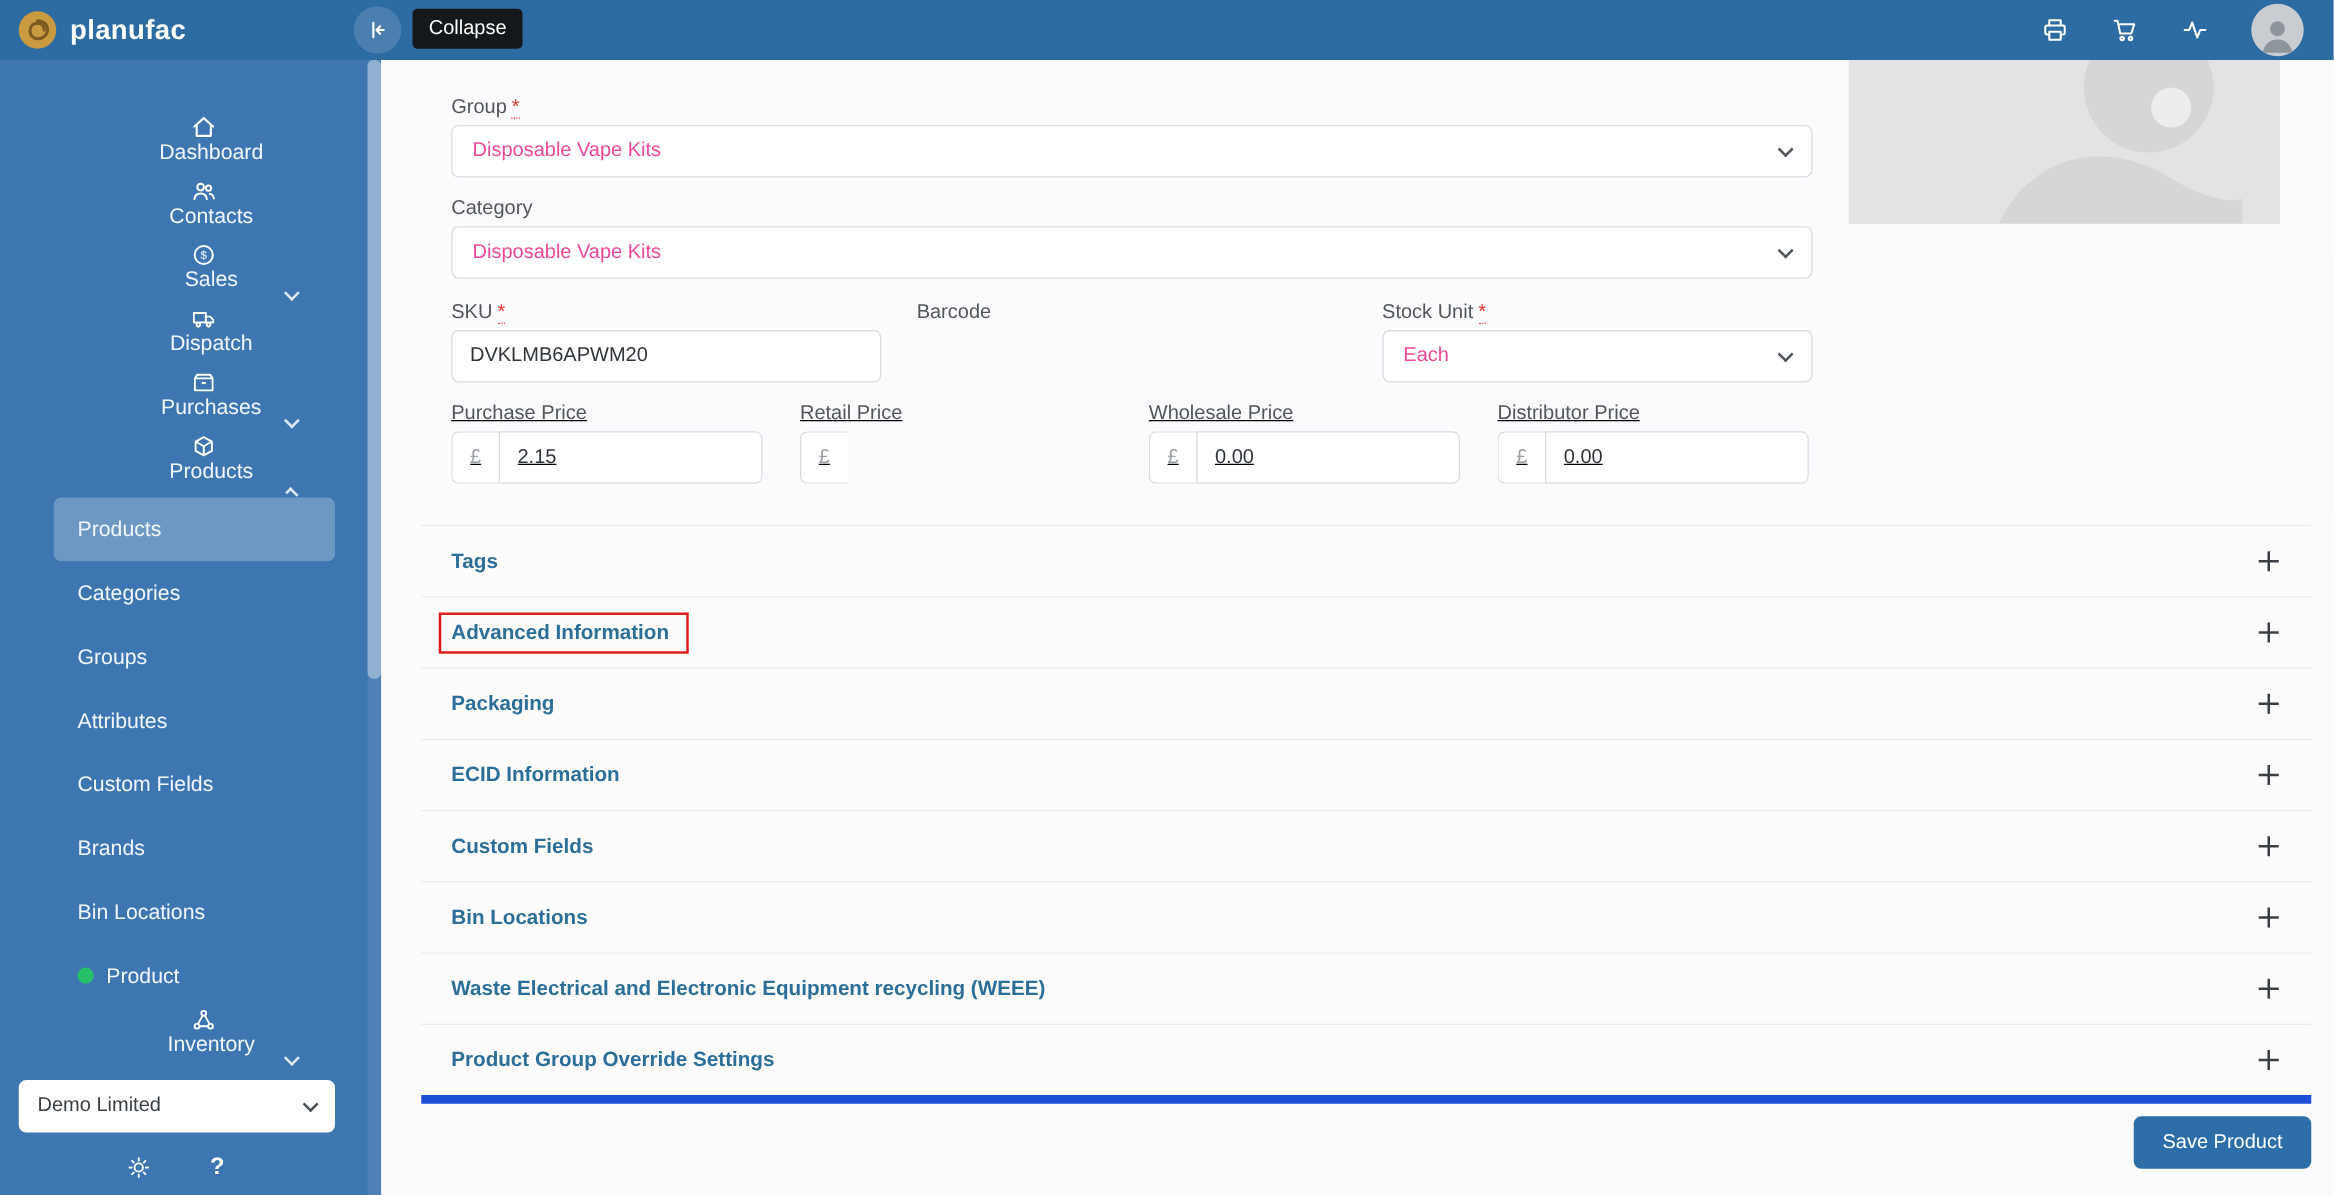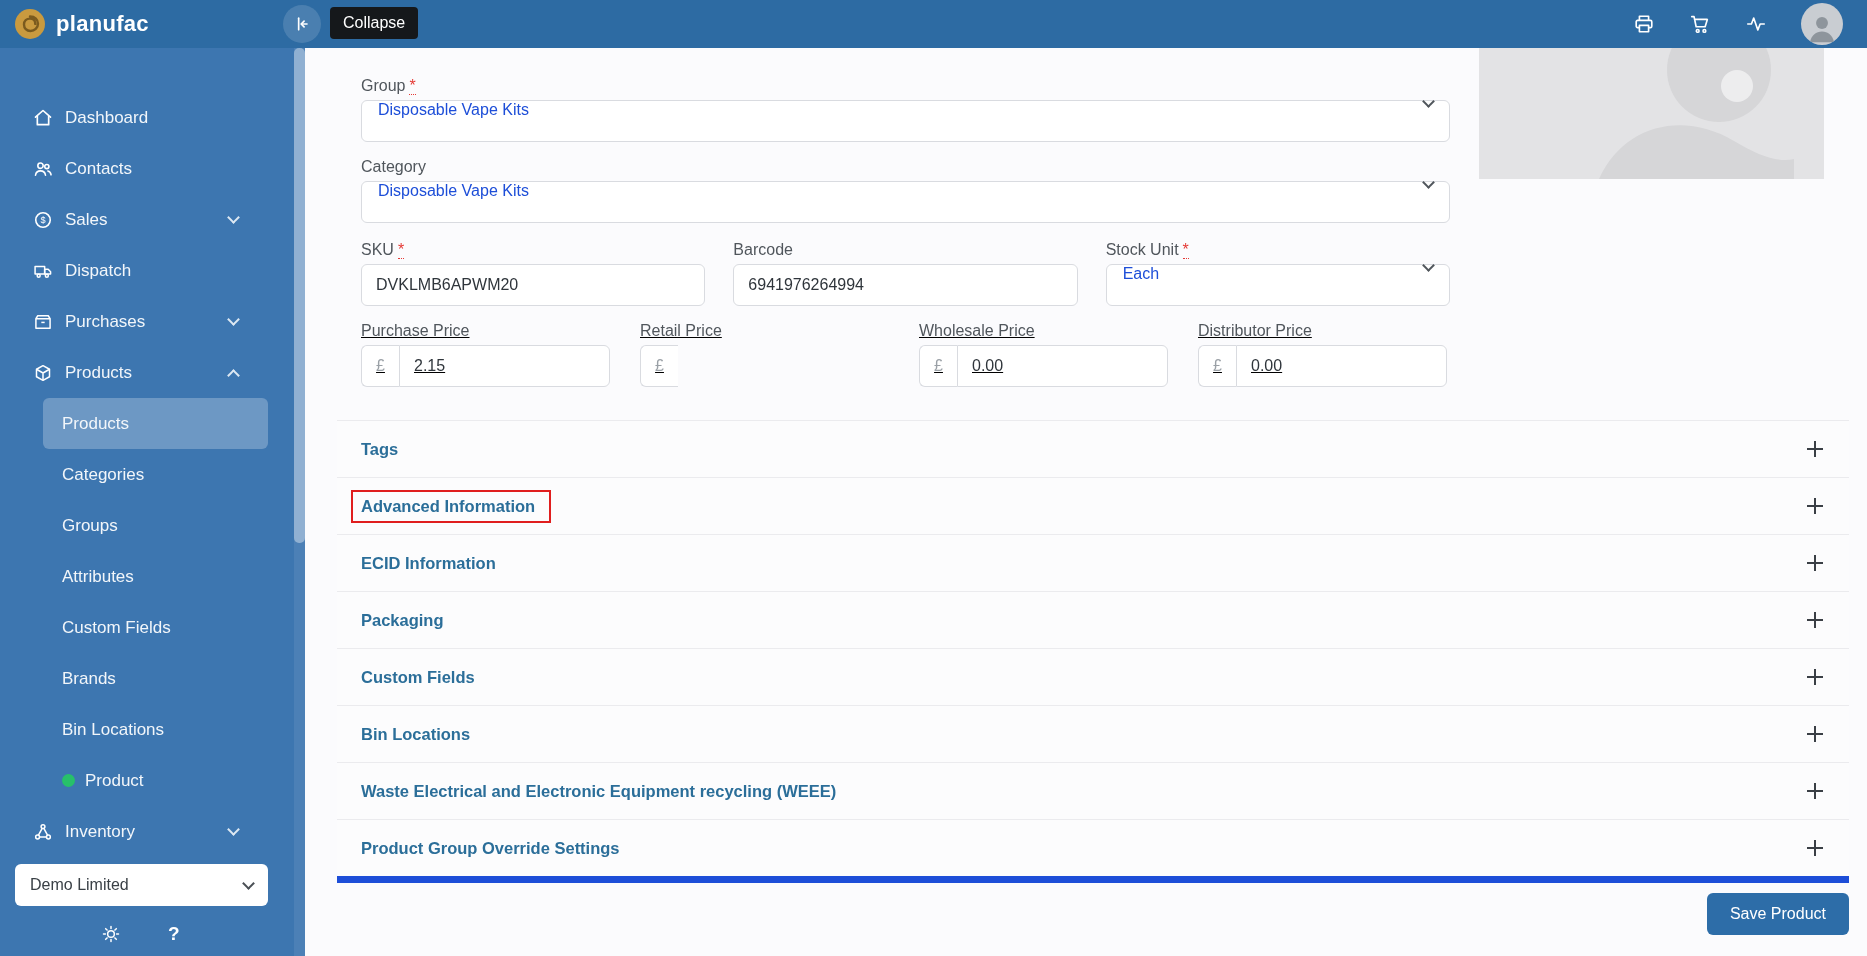--- a/index.html
+++ b/index.html
@@ -16,21 +16,21 @@
   .topbar-right { position:absolute; right:0; top:0; height:48px; display:flex; align-items:center; gap:34px; padding-right:24px; }
   .tb-icon { background:none; border:none; cursor:pointer; display:flex; align-items:center; }
   .avatar { width:42px; height:42px; border-radius:50%; background:#c9cdd2; overflow:hidden; display:flex; align-items:flex-end; justify-content:center; cursor:pointer; }
 
   
   .layout { display:flex; height:908px; }
 
   
   .sidebar { position:relative; width:305px; flex:0 0 305px; background:#3d76b0; color:#f2f6fa; overflow:hidden; }
   .sidebar nav { padding-top:44px; }
-  .nav-item { height:51px; display:flex; align-items:center; padding-left:33px; cursor:pointer; font-size:17px; }
+  .nav-item { height:51px; display:flex; align-items:center; padding-left:33px; cursor:pointer; font-size:17px;flex-direction:column; }
   .nav-icon { width:22px; margin-right:10px; display:flex; align-items:center; }
   .s-chev { width:9px; height:9px; border-right:2px solid #dde8f2; border-bottom:2px solid #dde8f2; margin-left:auto; margin-right:67px; }
   .s-chev.down { transform:rotate(45deg); margin-top:-4px; }
   .s-chev.up { transform:rotate(-135deg); margin-top:5px; }
   .sub-item { height:51px; margin:0 37px 0 43px; border-radius:6px; display:flex; align-items:center; padding-left:19px; font-size:17px; cursor:pointer; }
   .sub-item.active { background:rgba(255,255,255,.25); }
   .dot { width:13px; height:13px; border-radius:50%; background:#27c06a; margin-right:10px; flex:0 0 auto; }
   .sidebar-scrollbar { position:absolute; top:0; right:0; width:11px; height:100%; background:rgba(255,255,255,.08); }
   .sidebar-scrollbar .thumb { width:11px; height:495px; background:rgba(255,255,255,.38); border-radius:5px; }
   .company-select { position:absolute; left:15px; right:37px; bottom:50px; height:42px; background:#fff; border-radius:6px;
@@ -40,22 +40,22 @@
   .help-btn { background:none; border:none; color:#fff; font-size:19px; font-weight:700; cursor:pointer; }
   .theme-btn { background:none; border:none; cursor:pointer; display:flex; }
 
   
   .main { flex:1; position:relative; background:#fbfbfd; padding:15px 18px 0 32px; overflow:hidden; }
   .img-placeholder { position:absolute; top:0; right:43px; width:345px; height:131px; background:#e3e3e5; overflow:hidden; }
 
   .form-area { margin:14px 0 0 24px; width:1089px; }
   .f-label { display:block; font-size:16px; color:#50565c; margin-bottom:5px; }
   .req { color:#e53935; margin-left:4px; border-bottom:1px dotted #e53935; }
-  .select { height:42px; border:1px solid #d9dbe0; border-radius:6px; background:#fff; display:flex; 
-    justify-content:space-between; padding:0 16px; font-size:16px; color:#1d4ed8; cursor:pointer; }
+  .select { height:42px; border:1px solid #d9dbe0; border-radius:6px; background:#fff; display:flex; align-items:center;
+    justify-content:space-between; padding:0 16px; font-size:16px; color:#ec4899; cursor:pointer; }
   .chev { width:9px; height:9px; border-right:2px solid #50565c; border-bottom:2px solid #50565c; transform:rotate(45deg); margin-top:-4px; }
   .f-input { height:42px; border:1px solid #d9dbe0; border-radius:6px; background:#fff; font-size:16px; color:#2f353b;
     padding:0 14px; width:100%; outline:none; font-family:"Liberation Sans", sans-serif; }
   .field { margin-top:16px; }
   .field:first-child { margin-top:0; }
   .row-3 { display:flex; gap:28px; margin-top:18px; }
   .row-3 .col { width:345px; }
   .row-4 { display:flex; gap:30px; margin-top:16px; }
   .price-group { width:249px;text-decoration:underline; }
   .input-group { display:flex; }
@@ -294,21 +294,20 @@
         <div class="col">
           <label class="f-label">
             <span>SKU</span><span class="req">*</span>
           </label>
           <input class="f-input" value="DVKLMB6APWM20" style="">
         </div>
         <div class="col">
           <label class="f-label">
             <span>Barcode</span>
           </label>
-          <input class="f-input" value="6941976264994" style="">
         </div>
         <div class="col">
           <label class="f-label">
             <span>Stock Unit</span><span class="req">*</span>
           </label>
           <div class="select">
             <span>Each</span>
             <span class="chev"></span>
           </div>
         </div>
@@ -348,25 +347,25 @@
     <div class="sections">
       <div class="acc-row">
         <span class="acc-label">Tags</span>
         <span class="plus"></span>
       </div>
       <div class="acc-row">
         <span class="acc-label highlight-box">Advanced Information</span>
         <span class="plus"></span>
       </div>
       <div class="acc-row">
+        <span class="acc-label">Packaging</span>
+        <span class="plus"></span>
+      </div>
+      <div class="acc-row">
         <span class="acc-label">ECID Information</span>
-        <span class="plus"></span>
-      </div>
-      <div class="acc-row">
-        <span class="acc-label">Packaging</span>
         <span class="plus"></span>
       </div>
       <div class="acc-row">
         <span class="acc-label">Custom Fields</span>
         <span class="plus"></span>
       </div>
       <div class="acc-row">
         <span class="acc-label">Bin Locations</span>
         <span class="plus"></span>
       </div>

